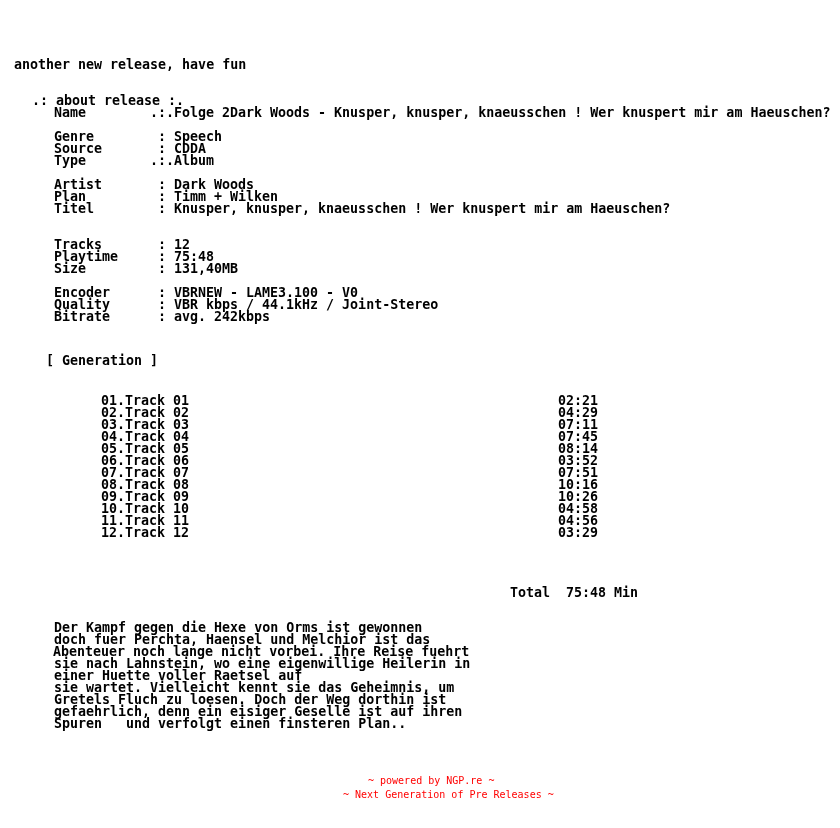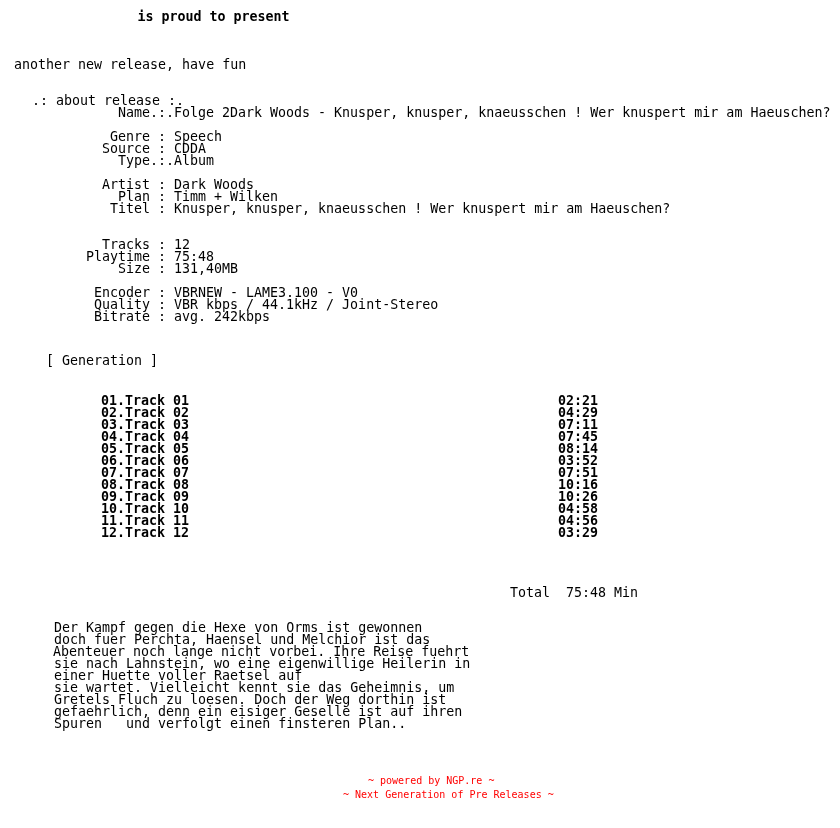--- a/index.html
+++ b/index.html
@@ -11,21 +11,21 @@
     height: 828px;
     background: #ffffff;
     position: relative;
     overflow: hidden;
     font-family: "DejaVu Sans Mono", monospace;
   }
   
   .line {
     position: absolute;
     white-space: pre;
-    font-weight: normal;
+    font-weight: bold;
     font-size: 13.3px;
     height: 12px;
     line-height: 12px;
     color: #000000;
   }
   .hdr {
     position: absolute;
     top: 11px;
     left: 0;
     width: 427px;
@@ -33,21 +33,21 @@
   }
   .hdr .hline {
     white-space: pre;
     font-weight: bold;
     font-size: 13.3px;
     height: 12px;
     line-height: 12px;
     color: #000000;
   }
   .info-row { left: 54px; }
-  .lbl { display: inline-block; width: 96px; white-space: pre; text-align: right; }
+  .lbl { display: inline-block; width: 96px; white-space: pre; }
   .sep { display: inline-block; width: 24px; white-space: pre; }
   .val { white-space: pre; }
   .trow {
     position: absolute;
     left: 0;
     width: 840px;
     height: 12px;
   }
   .tname, .ttime {
     position: absolute;
@@ -68,21 +68,20 @@
     font-size: 10px;
     height: 14px;
     line-height: 14px;
     color: var(--accent-red, #ff0000);
   }
 </style>
 </head>
 <body style="background: rgb(255, 255, 255);">
 
 <div class="hdr">
-  <div class="hline">is proud to present</div>
 </div>
 
 <div class="line" style="top:59px;left:14px">another new release, have fun</div>
 
 <div class="line" style="top:95px;left:32px">.: about release :.</div>
 
 <div class="line info-row" style="top:107px"><span class="lbl">Name</span><span class="sep">.:.</span><span class="val">Folge 2Dark Woods - Knusper, knusper, knaeusschen ! Wer knuspert mir am Haeuschen?</span></div>
 
 <div class="line info-row" style="top:131px"><span class="lbl">Genre</span><span class="sep"> : </span><span class="val">Speech</span></div>
 <div class="line info-row" style="top:143px"><span class="lbl">Source</span><span class="sep"> : </span><span class="val">CDDA</span></div>

